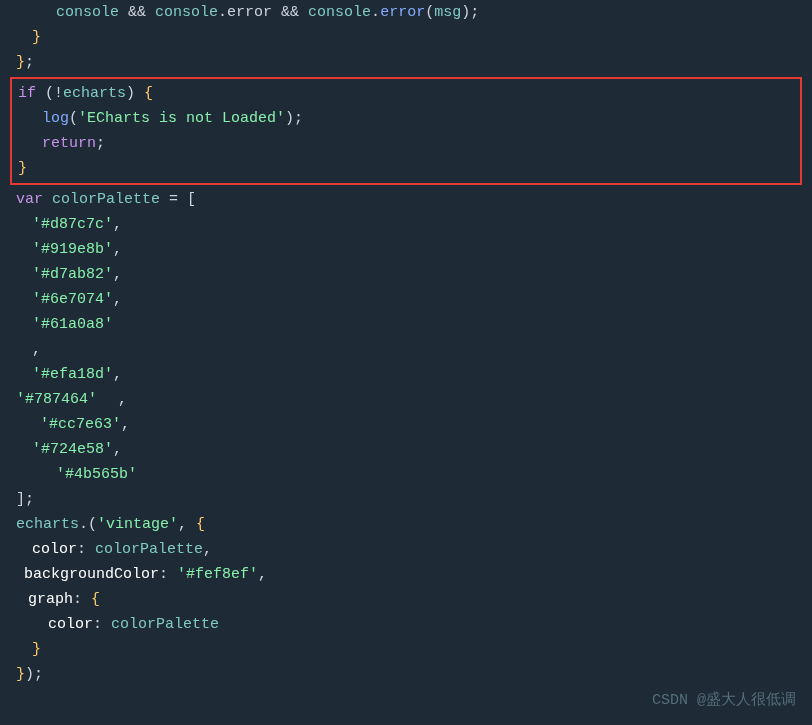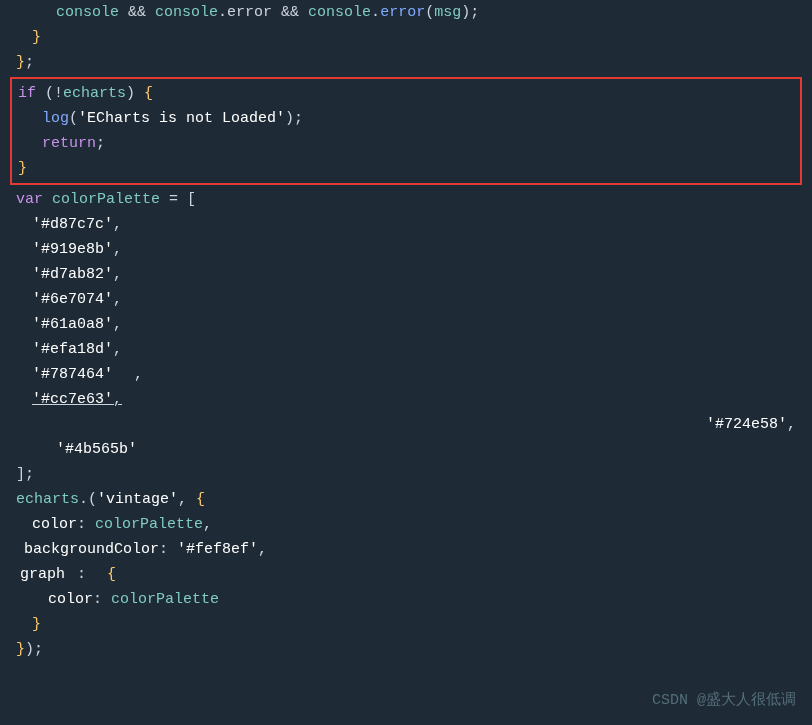--- a/index.html
+++ b/index.html
@@ -39,21 +39,21 @@
     .highlighted-block {
       border: 2px solid #e53935;
       margin: 2px 10px;
       padding: 2px 6px;
     }
     .brace { color: #ffcb6b; }
     .plain { color: #cdd3de; }
     .cyan { color: #80cbc4; }
     .pink { color: #ffffff; }
     .light-blue { color: #82aaff; }
-    .green { color: #ffffff; }
+    .green { color: #86efac; }
     .purple { color: #c792ea; }
 
     .watermark {
       position: absolute;
       bottom: 12px;
       right: 16px;
       color: #546e7a;
       font-size: 15px;
       font-family: 'Courier New', Courier, monospace;
     }
@@ -130,37 +130,37 @@
     <span class="plain">,</span>
   </div>
   <div class="code-line" style="padding-left:32px;">
     <span class="green">'#d7ab82'</span>
     <span class="plain">,</span>
   </div>
   <div class="code-line" style="padding-left:32px;">
     <span class="green">'#6e7074'</span>
     <span class="plain">,</span>
   </div>
-  <div class="code-line" style="padding-left:32px;">
+  <div class="code-line" style="padding-left:32px;flex-direction:column;">
     <span class="green">'#61a0a8'</span>
     <span class="plain">,</span>
   </div>
   <div class="code-line" style="padding-left:32px;">
     <span class="green">'#efa18d'</span>
     <span class="plain">,</span>
   </div>
-  <div class="code-line" style="padding-left:32px;gap:21px;">
+  <div class="code-line" style="padding-left:16px;gap:21px;">
     <span class="green">'#787464'</span>
     <span class="plain">,</span>
   </div>
-  <div class="code-line" style="padding-left:32px;text-decoration:underline;">
+  <div class="code-line" style="padding-left:40px;">
     <span class="green">'#cc7e63'</span>
     <span class="plain">,</span>
   </div>
-  <div class="code-line" style="padding-left:32px;justify-content:flex-end;">
+  <div class="code-line" style="padding-left:32px;">
     <span class="green">'#724e58'</span>
     <span class="plain">,</span>
   </div>
   <div class="code-line" style="padding-left:32px;margin-left:24px;">
     <span class="green">'#4b565b'</span>
   </div>
 
   <div class="code-line" style="padding-left:16px;">
     <span class="plain">];</span>
   </div>
@@ -181,21 +181,21 @@
     <span class="plain">,</span>
   </div>
 
   <div class="code-line" style="padding-left:24px;">
     <span class="pink">backgroundColor</span>
     <span class="plain">: </span>
     <span class="green">'#fef8ef'</span>
     <span class="plain">,</span>
   </div>
 
-  <div class="code-line" style="padding-left:20px;gap:12px;">
+  <div class="code-line" style="padding-left:28px;">
     <span class="pink">graph</span>
     <span class="plain">: </span>
     <span class="brace">{</span>
   </div>
 
   <div class="code-line" style="padding-left:48px;">
     <span class="pink">color</span>
     <span class="plain">: </span>
     <span class="cyan">colorPalette</span>
   </div>

